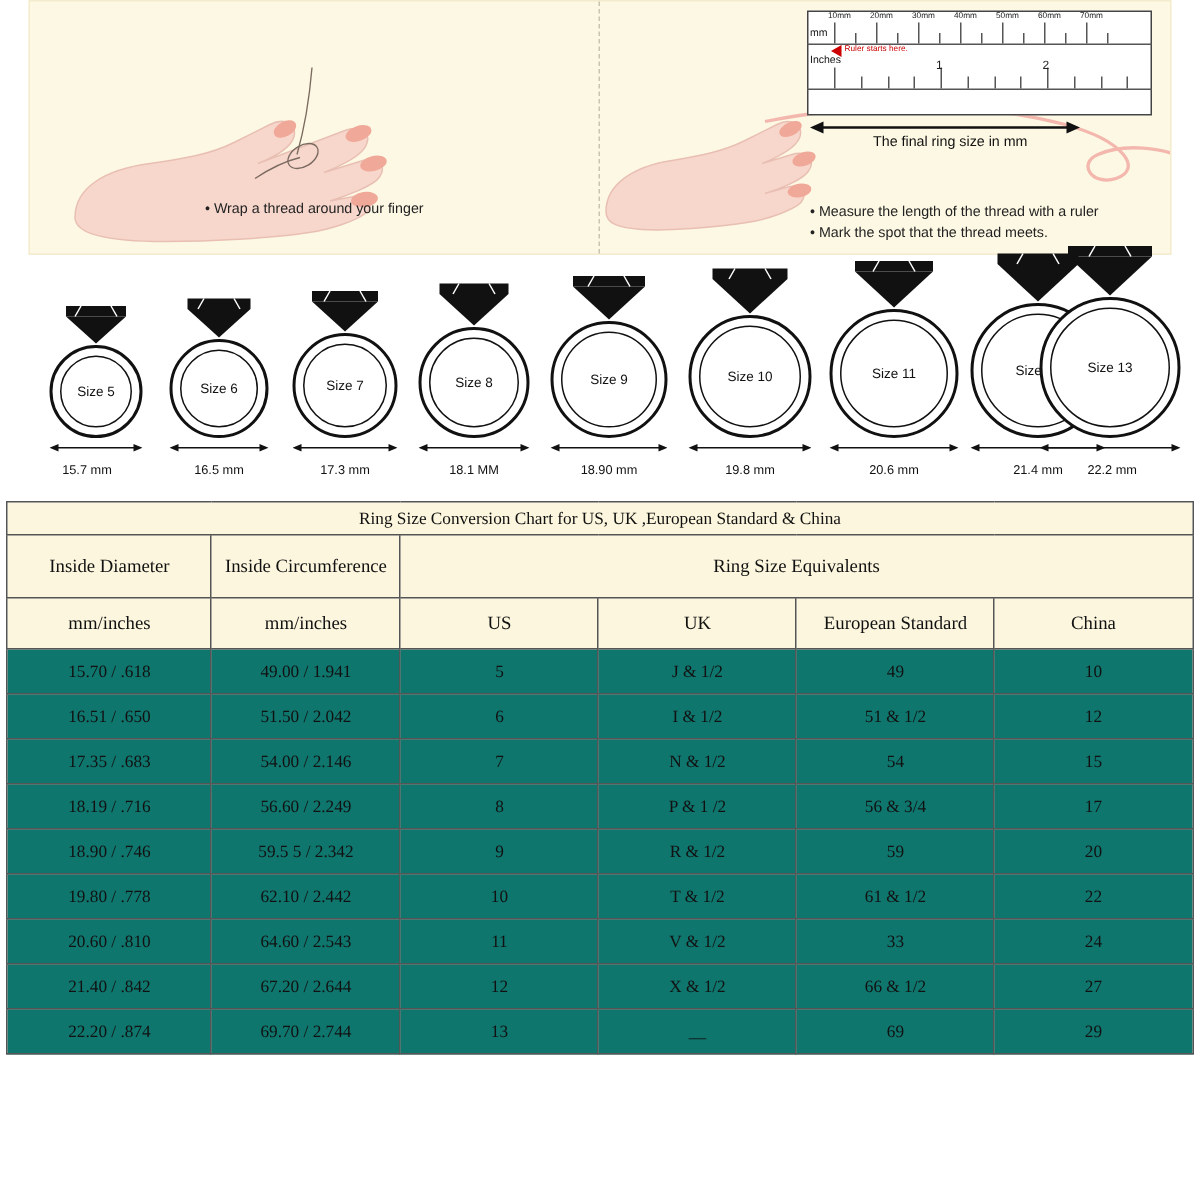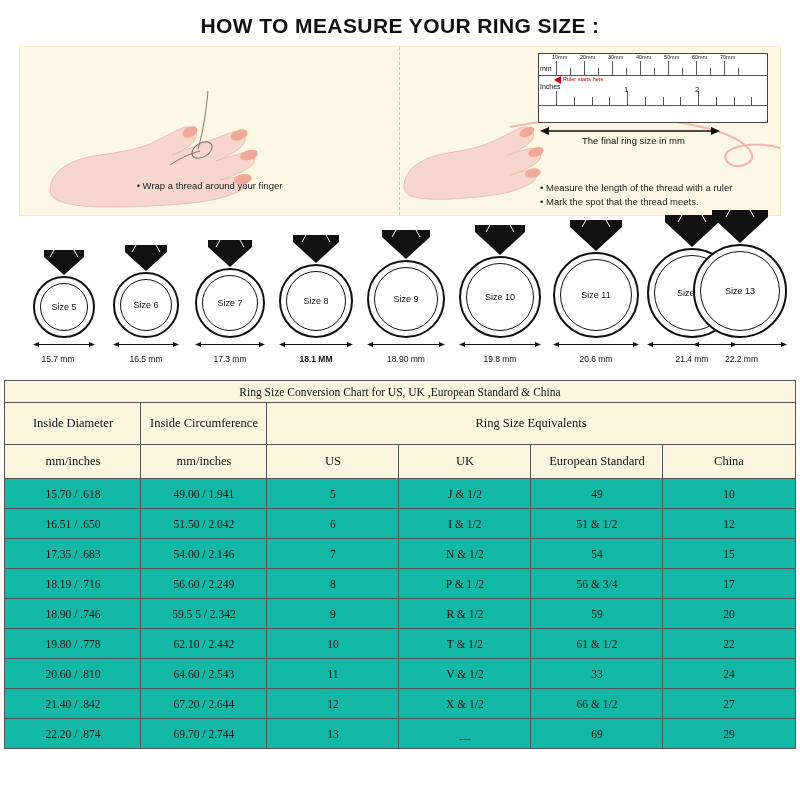--- a/index.html
+++ b/index.html
@@ -149,34 +149,33 @@
   }
   table.conv th, table.conv td {
     border: 1px solid #555;
     text-align: center;
     color: #111;
     font-weight: normal;
   }
   .hdr-top td { background: #fbf6dd; height: 22px; font-size: 11.5px; }
   .hdr-main td { background: #fbf6dd; height: 42px; font-size: 12.5px; }
   .hdr-sub td { background: #fbf6dd; height: 34px; font-size: 12.5px; }
-  tbody td { height: 30px; background: #14b8a6; }
+  tbody td { height: 30px; background: #0f766e; }
   .col-a { width: 136px; }
   .col-b { width: 126px; }
   .col-c { width: 132px; }
   .col-d { width: 132px; }
   .col-e { width: 132px; }
   .col-f { width: 132px; }
 </style>
 </head>
 <body>
 
 <div class="page">
 
-  <div class="title">HOW TO MEASURE YOUR RING SIZE :</div>
 
   <div class="steps">
 
     <div class="step left">
       <svg class="hand" style="left:10px; top:26px;" width="300" height="140" viewBox="0 0 300 140">
         <g fill="#f7d7cc" stroke="#e8bfb2" stroke-width="1">
           <path d="M20,118 C20,98 40,86 70,82 C92,79 110,76 126,68 L150,56 C160,51 168,56 166,64 C164,72 152,78 142,82
                    L200,60 C210,56 218,62 214,70 C211,77 196,84 186,88
                    L212,80 C222,77 228,84 223,91 C219,97 200,104 190,107
                    L206,104 C216,102 220,110 214,115 C208,120 190,126 176,128
@@ -353,21 +352,21 @@
       <div class="band" style="width:74px; height:74px;">
           <div class="inner"></div>
         <div class="sizelbl">Size 8</div>
       </div>
     </div>
     <svg class="mm-arrow" style="left:264px; width:74px;" viewBox="0 0 74 7" preserveAspectRatio="none">
         <line x1="3" y1="3.5" x2="71" y2="3.5" stroke="#111" stroke-width="1"></line>
         <polygon points="0,3.5 6,1 6,6" fill="#111"></polygon>
         <polygon points="74,3.5 68,1 68,6" fill="#111"></polygon>
       </svg>
-    <div class="mm-row" style="left:264px; width:74px;font-weight:bold;">18.1 MM</div>
+    <div class="mm-row" style="left:264px; width:74px;">18.1 MM</div>
 
     <div class="ring" style="left:352px;">
       <svg class="gem" style="top:-32px;" width="52" height="32" viewBox="0 0 52 32">
         <polygon points="2,9 50,9 26,31" fill="#111"></polygon>
           <rect x="2" y="2" width="48" height="7" fill="#111"></rect>
         <line x1="16" y1="2" x2="12" y2="9" stroke="#fff" stroke-width="1"></line>
         <line x1="36" y1="2" x2="40" y2="9" stroke="#fff" stroke-width="1"></line>
       </svg>
       <div class="band" style="width:78px; height:78px;">
           <div class="inner"></div>

